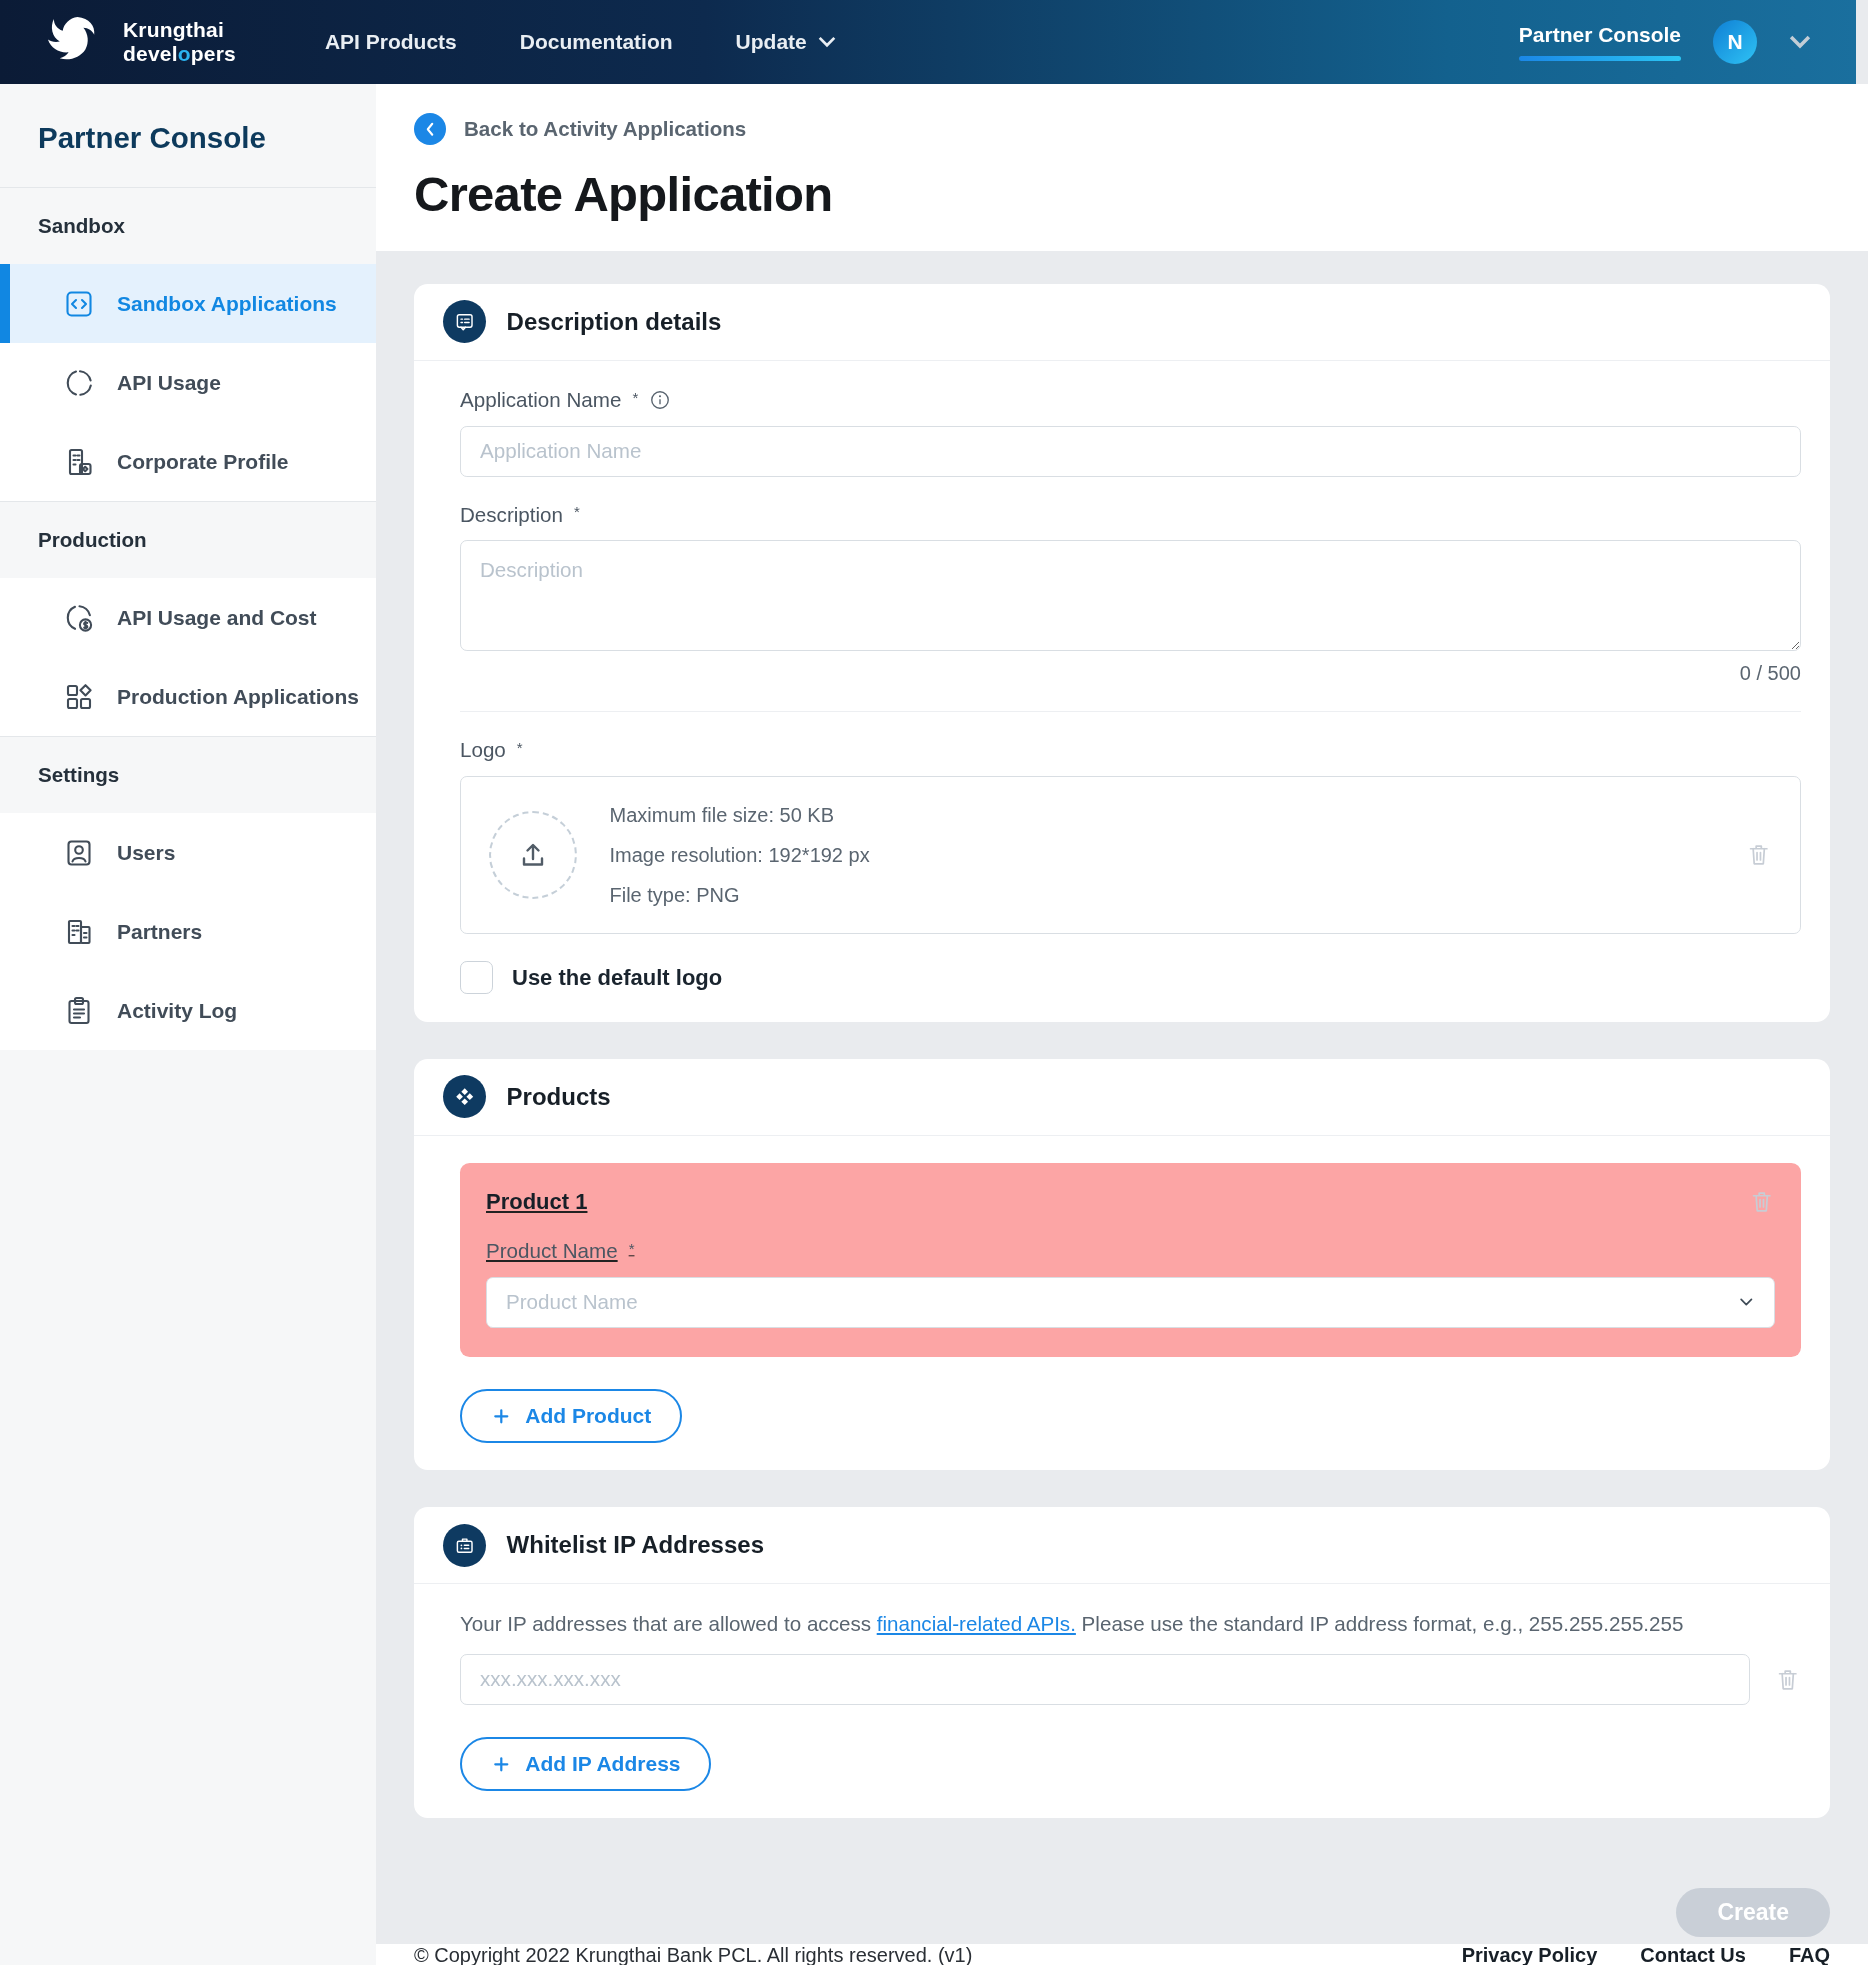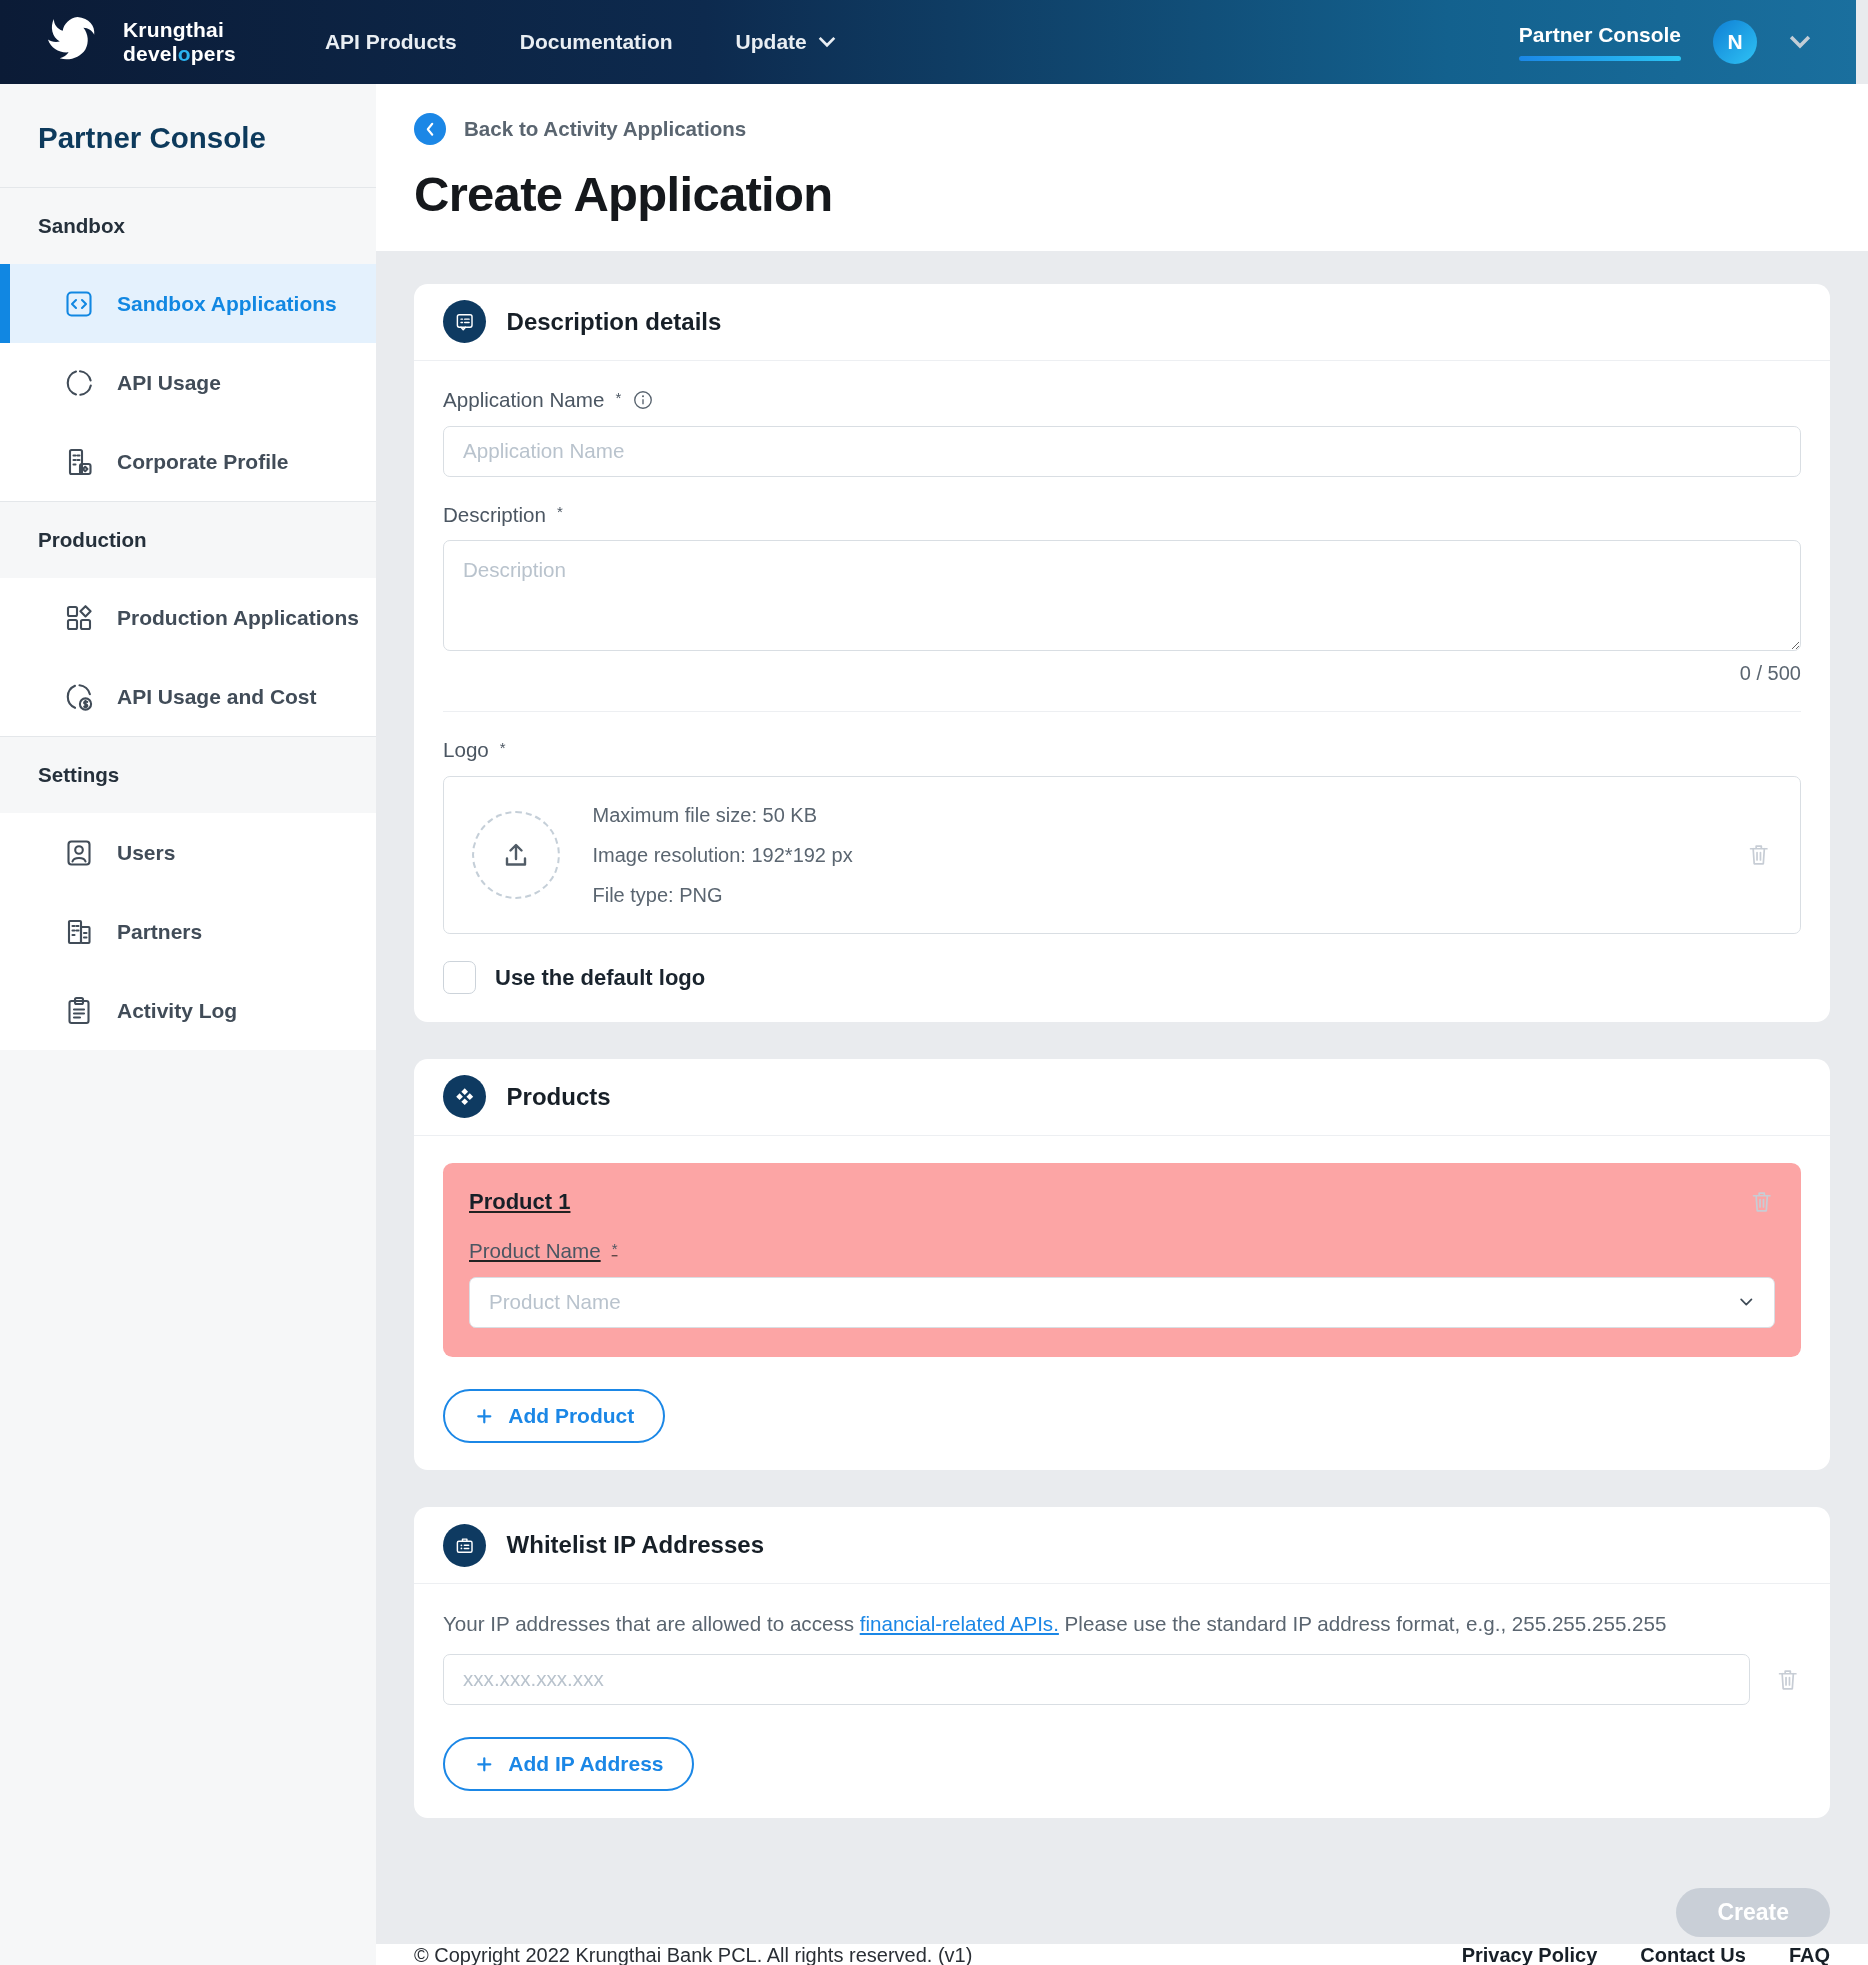--- a/index.html
+++ b/index.html
@@ -48,21 +48,21 @@
   .back-circle svg { width:12.4px; height:16.5px; stroke:#fff; stroke-width:3; fill:none; stroke-linecap:round; stroke-linejoin:round; }
   .back-label { font-size:20.6px; font-weight:bold; color:#5a6570; }
   .page-title { margin-top:20.6px; font-size:49px; font-weight:800; color:#15181c; letter-spacing:-0.7px; }
 
   .content { flex:1; padding:33px 38px 0; }
   .card { background:#fff; border-radius:13.7px; margin-bottom:37px; overflow:hidden; }
   .card-header { display:flex; align-items:center; gap:20.6px; padding:16.5px 29px; border-bottom:1.4px solid #edeff2; }
   .card-icon { width:43px; height:43px; border-radius:50%; background:#0e3a61; display:flex; align-items:center; justify-content:center; flex:none; }
   .card-icon svg { width:23.4px; height:23.4px; stroke:#fff; stroke-width:2; fill:none; stroke-linecap:round; stroke-linejoin:round; }
   .card-title { font-size:24px; font-weight:800; color:#171f27; }
-  .card-body { padding:27.5px 29px; }
+  .card-body { padding:27.5px 29px;margin-left:17px; }
 
   .f-label { display:flex; align-items:center; gap:11px; font-size:20.6px; color:#4b5662; margin-bottom:13.7px; }
   .f-label sup { font-size:15px; transform:translateY(-2.7px); }
   .f-label .info svg { width:22px; height:22px; stroke:#5a6570; stroke-width:2; fill:none; cursor:pointer; }
 
   .text-input { width:100%; height:51px; border:1.4px solid #d9dee3; border-radius:6.9px; padding:0 19px;
     font-size:20.6px; color:#243340; background:#fff; outline:none; font-family:inherit; }
   .text-input::placeholder, textarea::placeholder { color:#b9c3cd; }
   textarea.text-input { height:111px; padding:15px 19px; resize:vertical; line-height:1.4; }
   .counter { text-align:right; font-size:20px; color:#5a6570; margin-top:8.2px; }
@@ -171,35 +171,35 @@
           <path d="M22.2 20.8 l2.2 2.2 -2.2 2.2 -2.2 -2.2 z"></path>
         </svg>
       <span>Corporate Profile</span>
     </div>
   </div>
 
   <div class="side-section-label">Production</div>
   <div class="side-items">
     <div class="side-item">
       <svg viewBox="0 0 32 32">
+          <path d="M12 26.8 A12 12 0 0 1 12 4.8"></path>
+          <path d="M16.5 4.3 a12 12 0 0 1 10.4 9"></path>
+          <circle cx="22.5" cy="23" r="5.6"></circle>
+          <path d="M24.3 20.9 c-1.8-.9-3.7.1-3 1.4 .5 1 2.4.9 2.9 1.9 .7 1.3-1.1 2.4-3 1.5 M22.5 19.8 v6.4"></path>
+        </svg>
+      <span>API Usage and Cost</span>
+    </div>
+    <div class="side-item">
+      <svg viewBox="0 0 32 32">
           <rect x="5" y="5" width="9" height="9" rx="1.5"></rect>
           <rect x="5" y="18" width="9" height="9" rx="1.5"></rect>
           <rect x="18" y="18" width="9" height="9" rx="1.5"></rect>
           <path d="M22.5 4.2 L27.6 9.3 L22.5 14.4 L17.4 9.3 Z"></path>
         </svg>
       <span>Production Applications</span>
-    </div>
-    <div class="side-item">
-      <svg viewBox="0 0 32 32">
-          <path d="M12 26.8 A12 12 0 0 1 12 4.8"></path>
-          <path d="M16.5 4.3 a12 12 0 0 1 10.4 9"></path>
-          <circle cx="22.5" cy="23" r="5.6"></circle>
-          <path d="M24.3 20.9 c-1.8-.9-3.7.1-3 1.4 .5 1 2.4.9 2.9 1.9 .7 1.3-1.1 2.4-3 1.5 M22.5 19.8 v6.4"></path>
-        </svg>
-      <span>API Usage and Cost</span>
     </div>
   </div>
 
   <div class="side-section-label">Settings</div>
   <div class="side-items">
     <div class="side-item">
       <svg viewBox="0 0 32 32">
           <rect x="5.5" y="4.5" width="21" height="23" rx="3"></rect>
           <circle cx="16" cy="13" r="3.8"></circle>
           <path d="M9.5 24.5 c1.2-4.6 11.8-4.6 13 0"></path>

